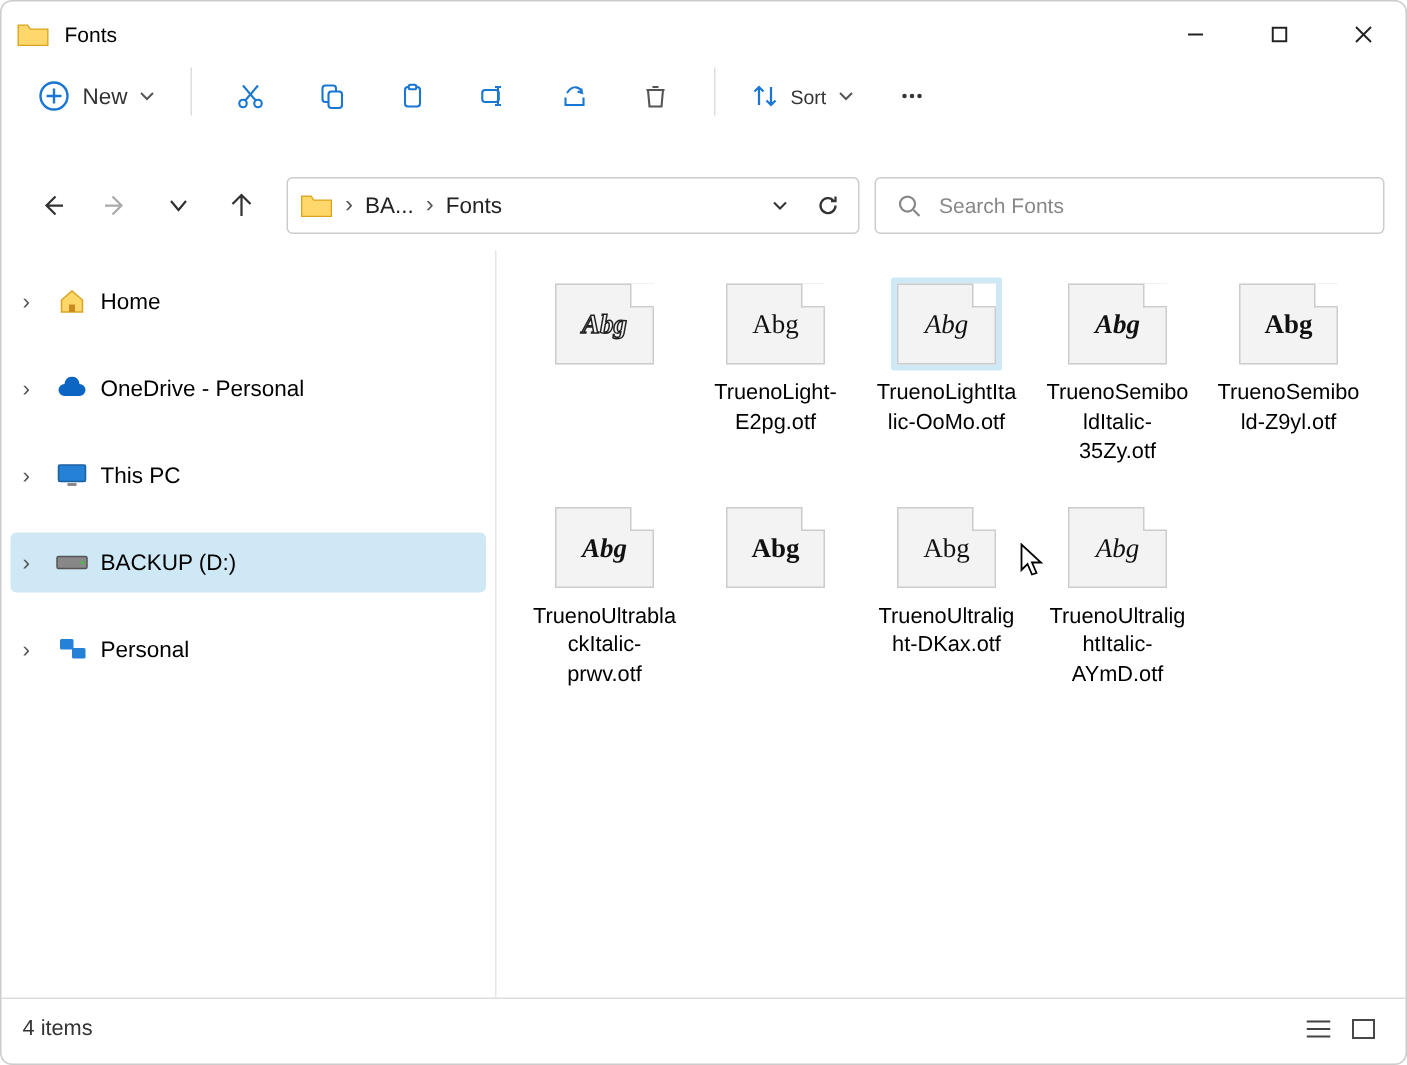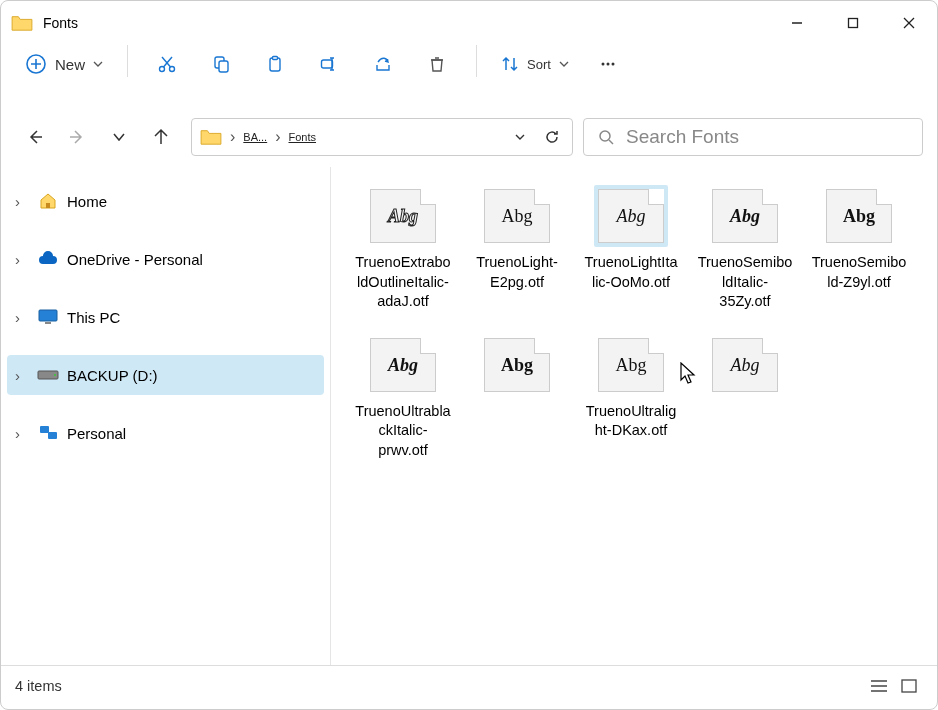--- a/index.html
+++ b/index.html
@@ -20,26 +20,26 @@
 .tsep { width: 1px; height: 32px; background: #ddd; margin: 0 10px; }
 .tbtn.icon { width: 50px; padding: 0; }
 .tbtn.sort { gap: 8px; font-size: 13px; }
 
 
 .navrow { height: 60px; display: flex; align-items: center; padding: 0 14px; gap: 10px; }
 .navbtns { display: flex; align-items: center; gap: 22px; padding: 0 10px; }
 .navbtn { display: flex; align-items: center; justify-content: center; width: 20px; height: 20px; color: #333; }
 .navbtn.dim { color: #888; }
 .breadcrumb { flex: 1; height: 38px; border: 1px solid #ccc; border-radius: 4px; display: flex; align-items: center; padding: 0 8px; gap: 8px; min-width: 0; }
-.breadcrumb .crumb { font-size: 11px; color: #222; white-space: nowrap; text-decoration: underline; }
+.breadcrumb .crumb { font-size: 15px; color: #222; white-space: nowrap; }
 .breadcrumb .chev { color: #555; }
 .breadcrumb .spacer { flex: 1; }
 .breadcrumb .endbtn { width: 24px; display: flex; align-items: center; justify-content: center; color: #333; }
 .search { width: 340px; height: 38px; border: 1px solid #ccc; border-radius: 4px; display: flex; align-items: center; padding: 0 14px; gap: 12px; color: #777; }
-.search input { border: none; outline: none; font-size: 19px; color: #701a75; flex: 1; background: transparent; }
+.search input { border: none; outline: none; font-size: 14px; color: #701a75; flex: 1; background: transparent; }
 .search input::placeholder { color: #888; }
 
 
 .main { display: flex; height: 498px; }
 .sidebar { width: 330px; padding: 14px 6px 0 6px; border-right: 1px solid #e5e5e5; }
 .srow { height: 40px; display: flex; align-items: center; padding: 0 8px; gap: 8px; border-radius: 4px; margin-bottom: 18px; font-size: 15px; }
 .srow.selected { background: #cfe8f6; }
 .srow .exp { width: 14px; color: #555; }
 .srow .sicon { width: 22px; height: 20px; display: flex; align-items: center; justify-content: center; }
 
@@ -267,21 +267,20 @@
     </div>
   <div class="content">
     <div class="grid" id="grid">
         <div class="file">
           <div class="thumbwrap">
             <div class="thumb">
               <div class="ear"></div>
               <span class="abg" style="font-style:italic;font-weight:800;-webkit-text-stroke:1px #222;color:#f3f3f3;">Abg</span>
             </div>
           </div>
-          <div class="fname">TruenoExtraboldOutlineItalic-adaJ.otf</div>
         </div>
         <div class="file">
           <div class="thumbwrap">
             <div class="thumb">
               <div class="ear"></div>
               <span class="abg" style="font-weight:300;">Abg</span>
             </div>
           </div>
           <div class="fname">TruenoLight-E2pg.otf</div>
         </div>
@@ -338,20 +337,21 @@
           </div>
           <div class="fname">TruenoUltralight-DKax.otf</div>
         </div>
         <div class="file">
           <div class="thumbwrap">
             <div class="thumb">
               <div class="ear"></div>
               <span class="abg" style="font-style:italic;font-weight:200;">Abg</span>
             </div>
           </div>
+          <div class="fname">TruenoUltralightItalic-AYmD.otf</div>
         </div>
       </div>
   </div>
 </div>
 
 <svg class="cursor" width="18" height="24" viewBox="0 0 18 24">
     <path d="M1 1 L1 18 L5 14 L8 21 L11 20 L8 13 L14 13 Z" fill="#fff" stroke="#000" stroke-width="1.2"></path>
   </svg>
 
 <div class="status">

